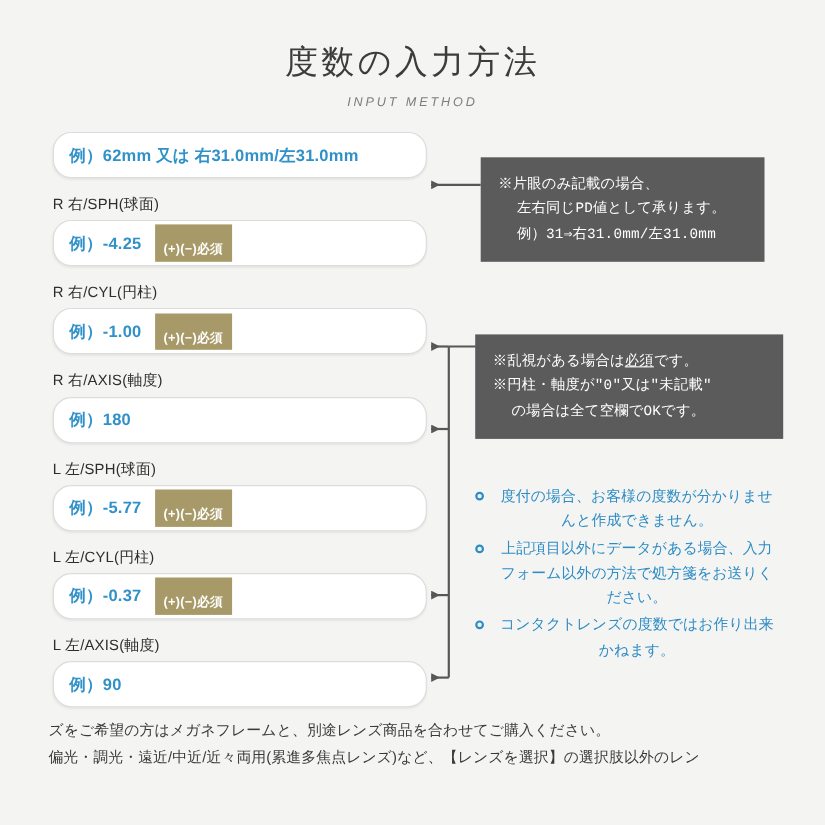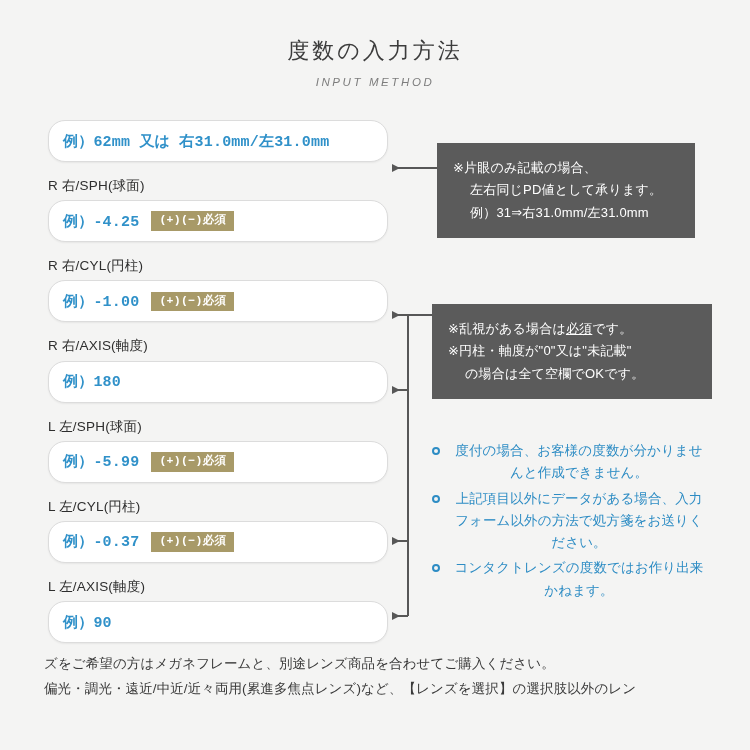--- a/index.html
+++ b/index.html
@@ -12,21 +12,21 @@
     overflow: hidden;
   }
 
   
   .page-header {
     position: absolute;
     top: 36px; left: 0; width: 750px;
     text-align: center;
   }
   .page-title {
-    font-size: 22px;
+    font-size: 30px;
     font-weight: 400;
     letter-spacing: 3px;
     color: #3c3c3c;
   }
   .page-subtitle {
     margin-top: 10px;
     font-size: 11.5px;
     letter-spacing: 2.6px;
     color: #7d7d7d;
     font-style: italic;
@@ -50,50 +50,50 @@
   .field-input {
     position: relative;
     height: 42px;
     background: #ffffff;
     border: 1px solid #dcdcdc;
     border-radius: 17px;
     box-shadow: 0 1px 2px rgba(0,0,0,0.06);
     display: flex;
     align-items: center;
     padding: 0 14px;
-    font-family: Liberation Mono, monospace;
   }
   .placeholder-text {
     font-size: 15px;
     font-weight: bold;
     color: #3091c9;
     letter-spacing: 0.2px;
     white-space: nowrap;
   }
   .req-badge {
     margin-left: 12px;
     background: #a89a68;
     color: #ffffff;
     font-size: 11.5px;
     font-weight: bold;
-    padding: 3px 8px 4px 8px;
+    padding: 17px 8px 4px 8px;
     letter-spacing: 0.3px;
     line-height: 1.1;
     white-space: nowrap;
   }
 
   
   .note-box {
     position: absolute;
     background: #5b5b5b;
     color: #ffffff;
     padding: 14px 16px;
     font-size: 13px;
     line-height: 1.72;
     letter-spacing: 0.2px;
+    font-family: Liberation Mono, monospace;
   }
   #note-pd { left: 437px; top: 143px; width: 258px; }
   #note-cyl { left: 432px; top: 304px; width: 280px; }
   .note-line { white-space: nowrap; }
   .note-line.indent { padding-left: 17px; }
   .underline-req { text-decoration: underline; }
 
   
   .bullet-list {
     position: absolute;
@@ -192,21 +192,21 @@
   <div class="field">
     <div class="field-label">R 右/AXIS(軸度)</div>
     <div class="field-input">
       <span class="placeholder-text">例）180</span>
     </div>
   </div>
 
   <div class="field">
     <div class="field-label">L 左/SPH(球面)</div>
     <div class="field-input">
-      <span class="placeholder-text">例）-5.99</span>
+      <span class="placeholder-text">例）-5.77</span>
       <span class="req-badge">(+)(−)必須</span>
     </div>
   </div>
 
   <div class="field">
     <div class="field-label">L 左/CYL(円柱)</div>
     <div class="field-input">
       <span class="placeholder-text">例）-0.37</span>
       <span class="req-badge">(+)(−)必須</span>
     </div>

